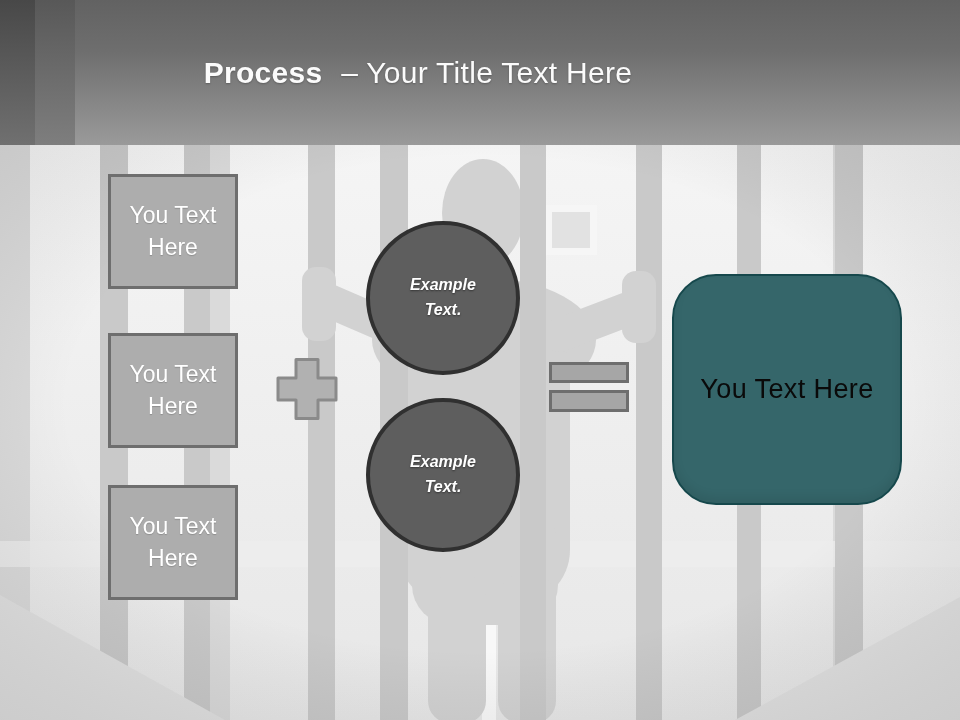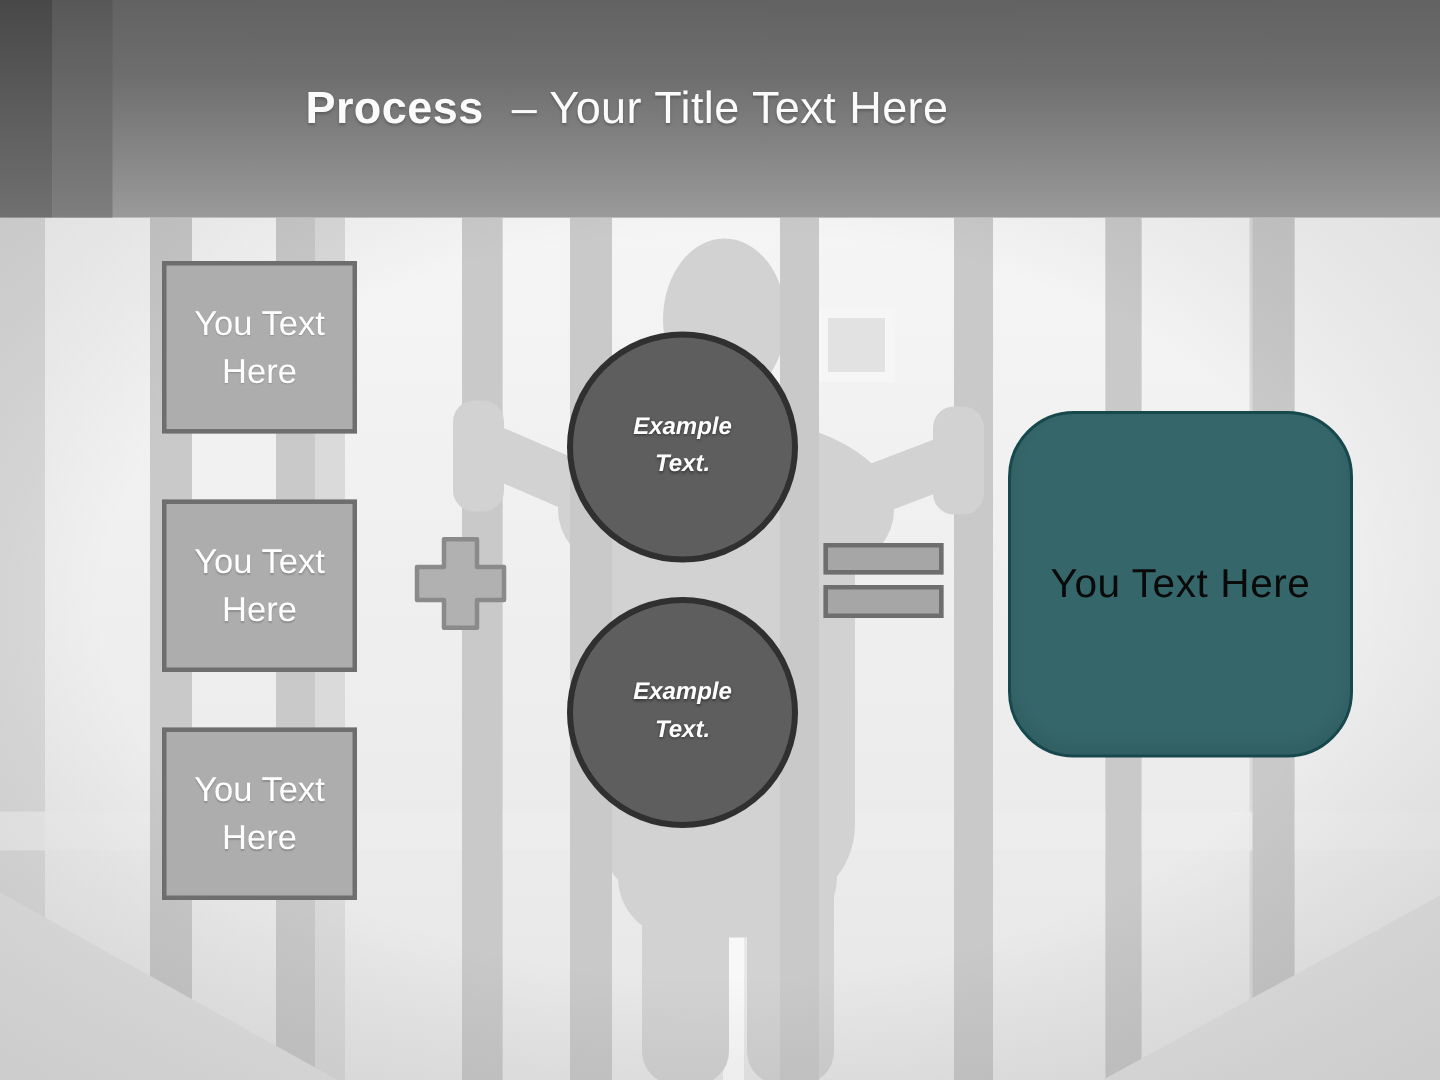--- a/index.html
+++ b/index.html
@@ -35,21 +35,21 @@
     position:absolute;left:108px;width:130px;height:115px;box-sizing:border-box;
     background:#adadad;border:3px solid #6e6e6e;
     display:flex;align-items:center;justify-content:center;text-align:center;
   }
   .input-box .lbl{
     color:#ffffff;font-size:23px;line-height:1.35;width:118px;
     text-shadow:0 1px 1px rgba(0,0,0,0.18);
   }
   .box1{top:174px;} .box2{top:333px;} .box3{top:485px;}
   .proc-circle{
-    position:absolute;left:378px;width:154px;height:154px;box-sizing:border-box;
+    position:absolute;left:366px;width:154px;height:154px;box-sizing:border-box;
     background:#5e5e5e;border:4px solid #303030;border-radius:50%;
     display:flex;align-items:center;justify-content:center;text-align:center;
   }
   .circle1{top:221px;} .circle2{top:398px;}
   .proc-circle .lbl{
     color:#ffffff;font-size:16px;font-weight:700;font-style:italic;
     line-height:1.55;max-width:100px;text-shadow:0 1px 2px rgba(0,0,0,0.45);
   }
   .plus-wrap{position:absolute;left:276px;top:358px;width:62px;height:62px;}
   .equals-wrap{position:absolute;left:549px;top:362px;width:80px;height:50px;}

